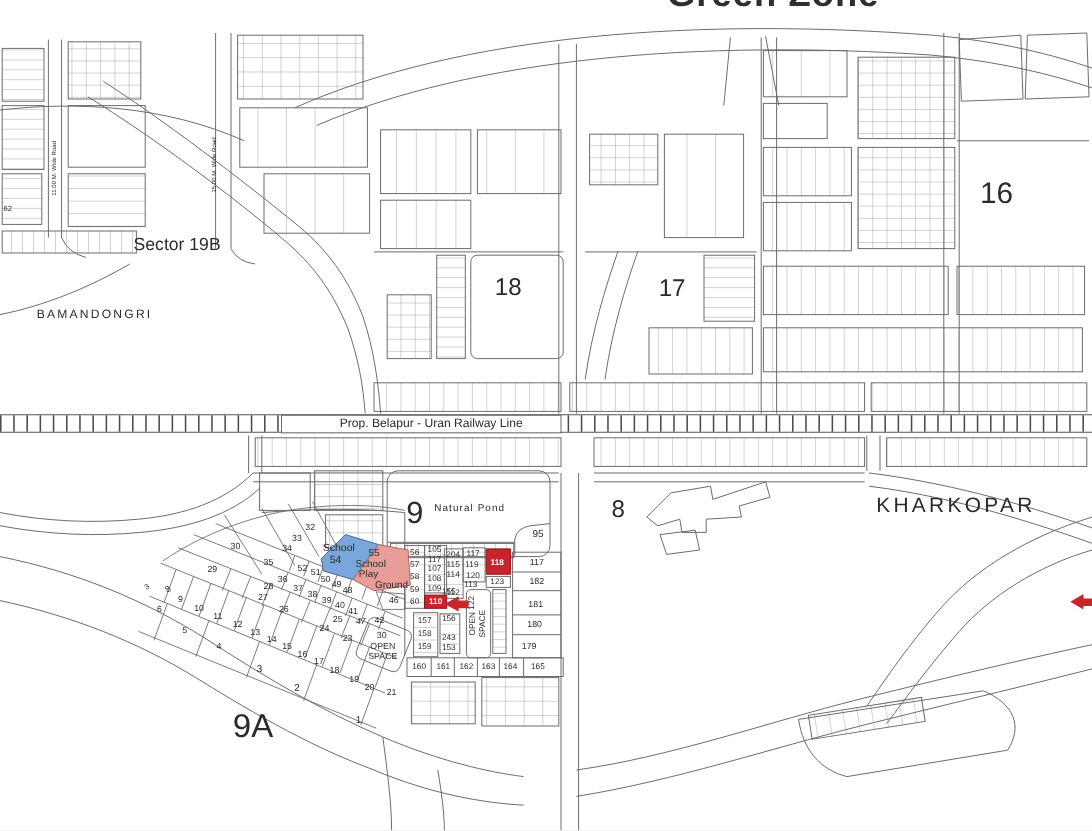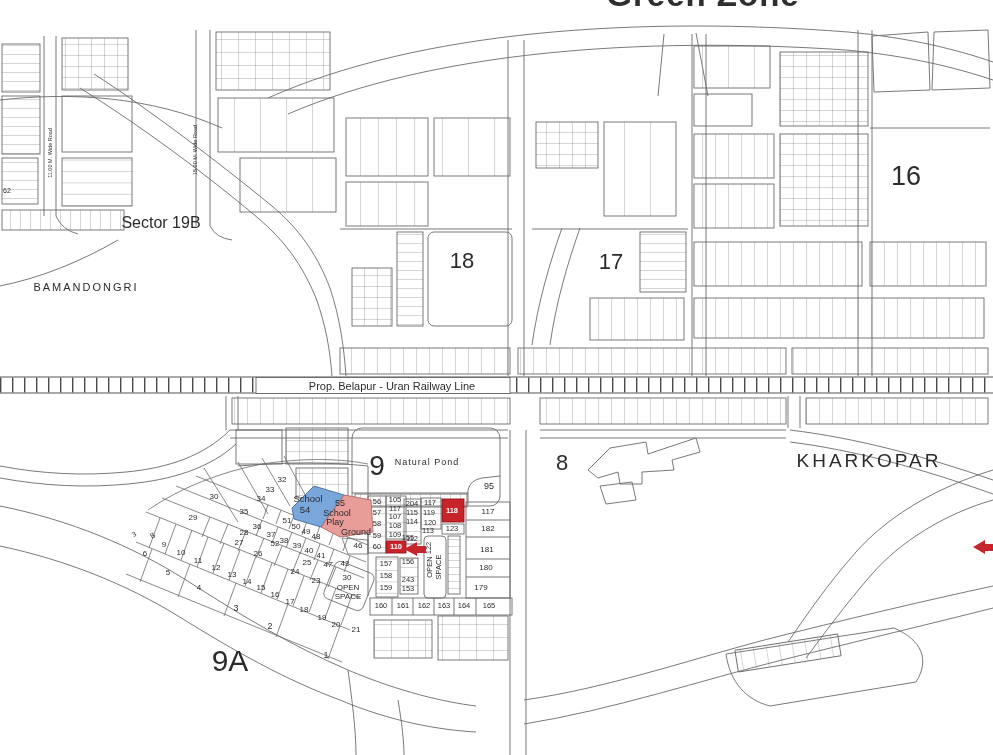--- a/index.html
+++ b/index.html
@@ -234,21 +234,21 @@
       <div class="mlabel" style="left: 277px; top: 563px; font-size: 8px; transform: translate(-50%, -50%); margin-left: 30px;">25</div>
       <div class="mlabel" style="left: 295px; top: 572px; font-size: 8px; transform: translate(-50%, -50%);">24</div>
       <div class="mlabel" style="left: 316px; top: 581px; font-size: 8px; transform: translate(-50%, -50%);">23</div>
       <div class="mlabel" style="left: 347px; top: 578px; font-size: 8px; transform: translate(-50%, -50%);">30</div>
       <div class="mlabel" style="left: 345px; top: 564px; font-size: 8px; transform: translate(-50%, -50%);">42</div>
       <div class="mlabel" style="left: 321px; top: 556px; font-size: 8px; transform: translate(-50%, -50%);">41</div>
       <div class="mlabel" style="left: 309px; top: 551px; font-size: 8px; transform: translate(-50%, -50%);">40</div>
       <div class="mlabel" style="left: 297px; top: 546px; font-size: 8px; transform: translate(-50%, -50%);">39</div>
       <div class="mlabel" style="left: 284px; top: 541px; font-size: 8px; transform: translate(-50%, -50%);">38</div>
       <div class="mlabel" style="left: 271px; top: 535px; font-size: 8px; transform: translate(-50%, -50%);">37</div>
-      <div class="mlabel" style="left: 275px; top: 517px; font-size: 8px; transform: translate(-50%, -50%); margin-top: 27px;">52</div>
+      <div class="mlabel" style="left: 275px; top: 517px; font-size: 8px; transform: translate(-50%, -50%);">52</div>
       <div class="mlabel" style="left: 287px; top: 521px; font-size: 8px; transform: translate(-50%, -50%);">51</div>
       <div class="mlabel" style="left: 296px; top: 527px; font-size: 8px; transform: translate(-50%, -50%);">50</div>
       <div class="mlabel" style="left: 306px; top: 532px; font-size: 8px; transform: translate(-50%, -50%);">49</div>
       <div class="mlabel" style="left: 316px; top: 537px; font-size: 8px; transform: translate(-50%, -50%);">48</div>
       <div class="mlabel" style="left: 328px; top: 565px; font-size: 8px; transform: translate(-50%, -50%); font-style: italic;">47</div>
       <div class="mlabel" style="left: 358px; top: 546px; font-size: 8px; transform: translate(-50%, -50%);">46</div>
       <div class="mlabel" style="left: 134px; top: 534px; font-size: 7px; transform: translate(-50%, -50%) rotate(-35deg);">3</div>
       <div class="mlabel" style="left: 153px; top: 536px; font-size: 8px; transform: translate(-50%, -50%) rotate(-35deg);">8</div>
       <div class="mlabel" style="left: 164px; top: 545px; font-size: 8px; transform: translate(-50%, -50%);">9</div>
       <div class="mlabel" style="left: 181px; top: 553px; font-size: 8px; transform: translate(-50%, -50%);">10</div>

